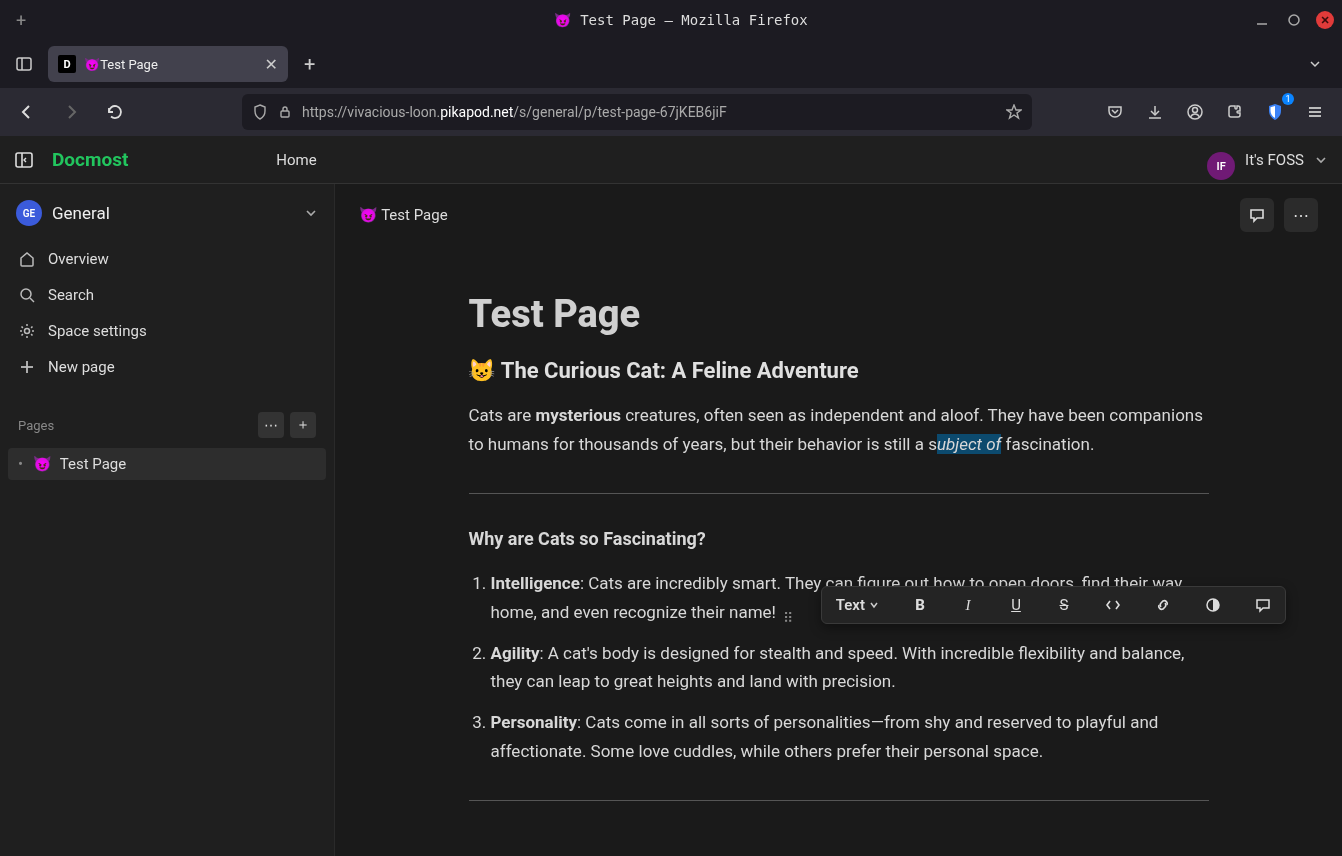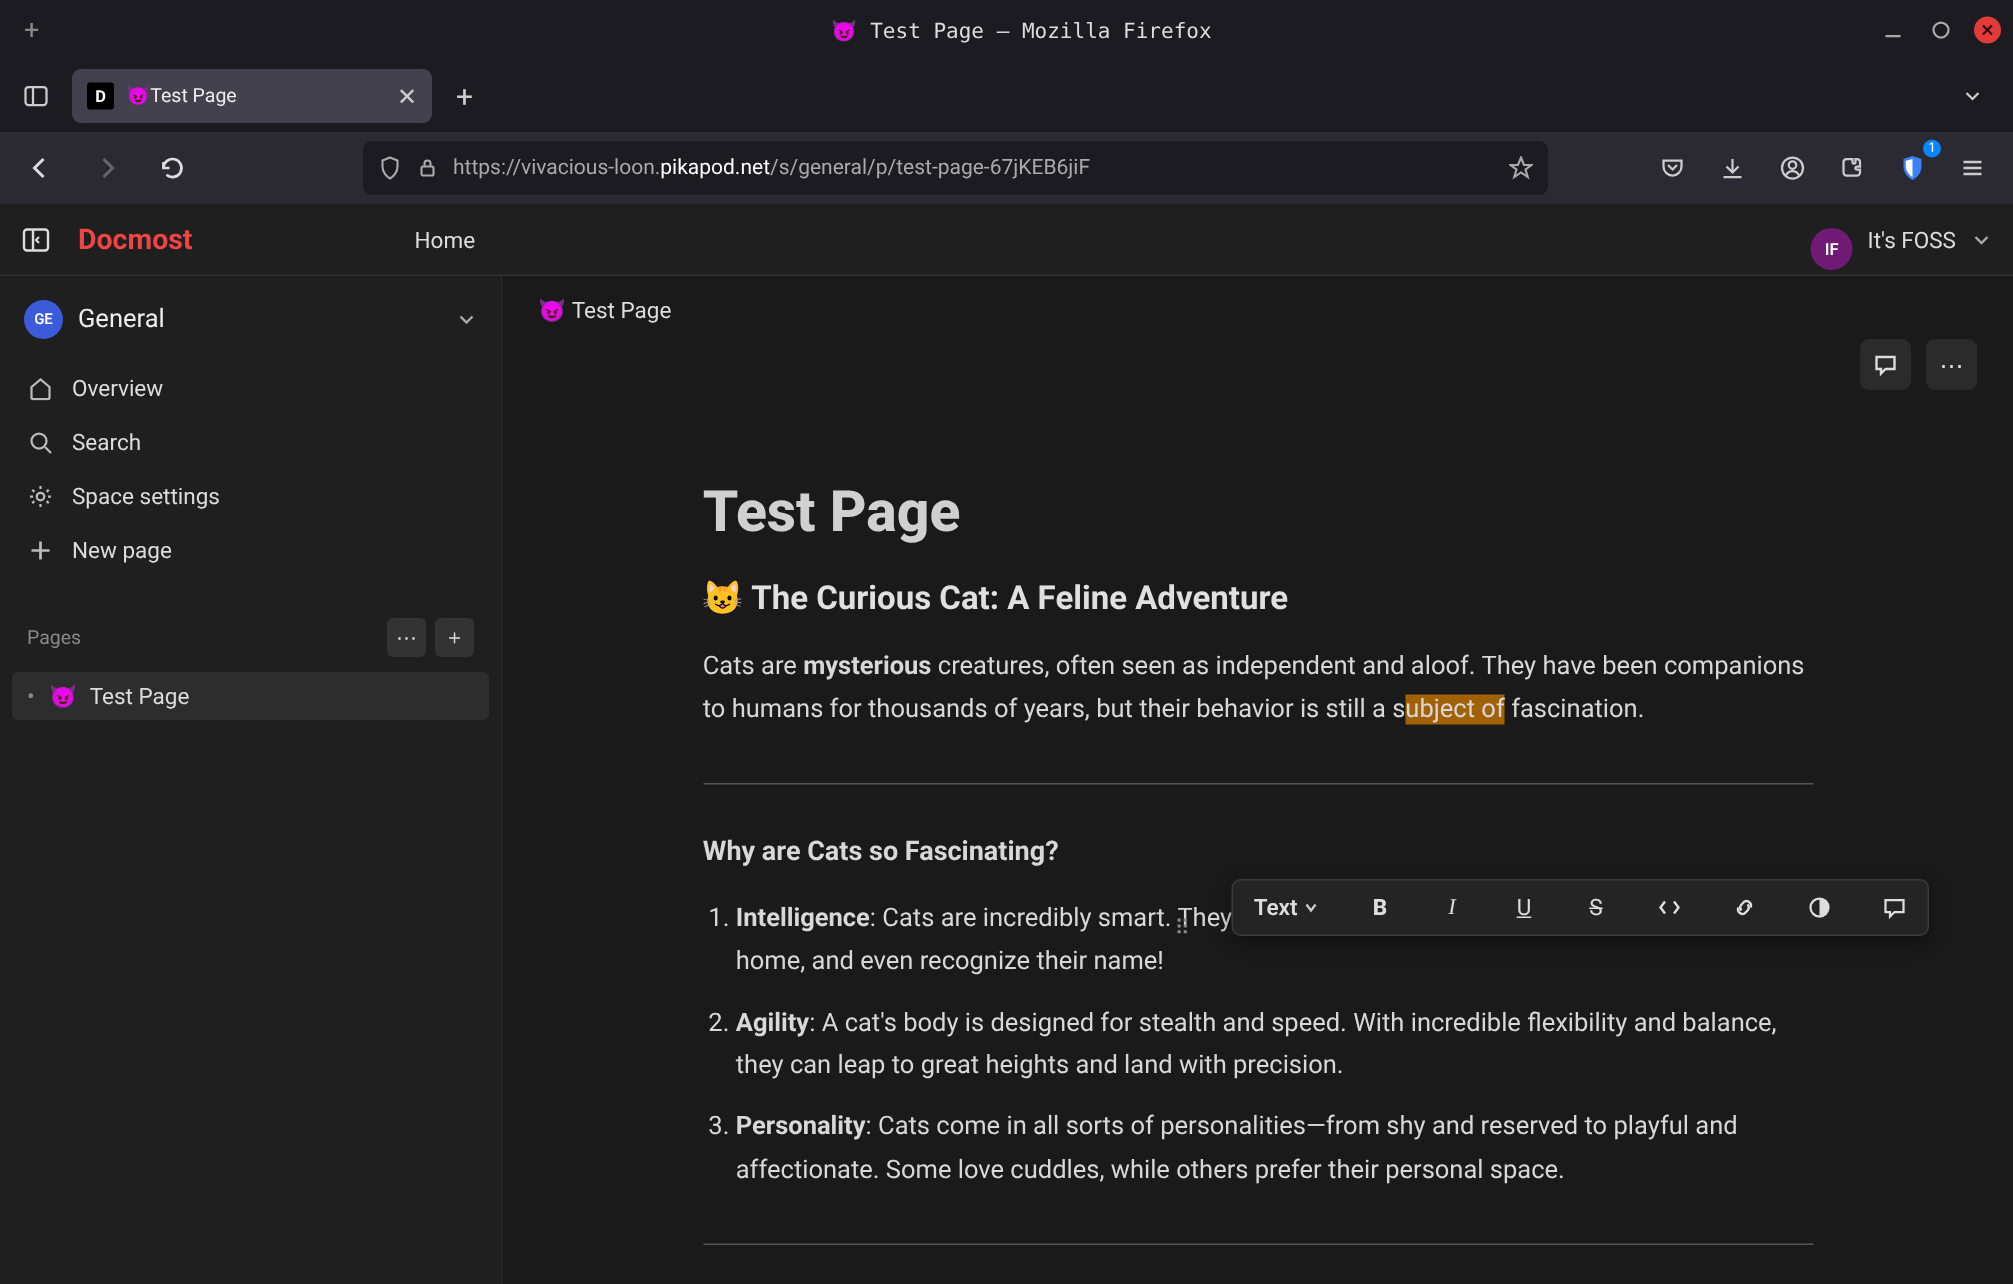--- a/index.html
+++ b/index.html
@@ -31,21 +31,21 @@
   .url-bar { flex: 1; max-width: 790px; margin-left: 100px; height: 36px; background: #1c1b22; border-radius: 6px; display: flex; align-items: center; padding: 0 10px; gap: 10px; }
   .url-bar .url-text { flex: 1; font-size: 14px; color: #aaa; white-space: nowrap; overflow: hidden; }
   .url-bar .url-text .domain { color: #fff; }
   .nav-right { margin-left: auto; display: flex; gap: 6px; align-items: center; }
   .badge-icon { position: relative; }
   .badge-icon .badge-num { position: absolute; top: -2px; right: -2px; background: #0a84ff; color: #fff; font-size: 9px; border-radius: 50%; width: 12px; height: 12px; display: inline-flex; align-items: center; justify-content: center; }
   
   
   .app-header { height: 48px; background: #1f1f1f; display: flex; align-items: center; padding: 0 14px; gap: 18px; border-bottom: 1px solid #333; }
   .app-header .sidebar-toggle { color: #ddd; cursor: pointer; }
-  .app-header .app-name { font-size: 19px; font-weight: 700; color: #ef4444; }
+  .app-header .app-name { font-size: 19px; font-weight: 700; color: #22c55e; }
   .app-header .home-link { font-size: 15px; color: #ddd; cursor: pointer; margin-left: 130px; }
   .app-header .user-area { margin-left: auto; display: flex; align-items: center; gap: 10px; cursor: pointer; }
   .app-header .avatar { width: 28px; height: 28px; border-radius: 50%; background: #701a75; color: #fff; font-size: 11px; font-weight: 600; display: inline-flex; align-items: center; justify-content: center; margin-top: 13px; }
   .app-header .user-name { font-size: 15px; color: #ddd; }
   
   
   .main { display: flex; height: calc(856px - 40px - 48px - 48px - 48px); background: #1a1a1a; }
   
   .sidebar { width: 335px; background: #1f1f1f; border-right: 1px solid #2a2a2a; display: flex; flex-direction: column; padding: 10px 8px; }
   .space-header { display: flex; align-items: center; gap: 10px; padding: 6px 8px; cursor: pointer; }
@@ -59,34 +59,34 @@
   
   .pages-header { margin-top: 24px; display: flex; align-items: center; padding: 4px 10px; gap: 6px; justify-content: flex-end; }
   .pages-header .label { font-size: 13px; color: #888; flex: 1; }
   .pages-header .btn { width: 26px; height: 26px; border-radius: 4px; background: #333; color: #ddd; display: inline-flex; align-items: center; justify-content: center; font-size: 14px; cursor: pointer; }
   
   .page-list { margin-top: 6px; }
   .page-item { display: flex; align-items: center; gap: 8px; padding: 7px 10px; font-size: 15px; color: #ddd; background: #2d2d2d; border-radius: 4px; cursor: pointer; }
   .page-item .disc { color: #888; margin-right: 2px; }
   
   .content { flex: 1; background: #1a1a1a; position: relative; padding: 0 0 20px 0; overflow: hidden; }
-  .content-header { display: flex; padding: 14px 24px 0 24px; gap: 10px; flex-direction: column; }
+  .content-header { display: flex; align-items: center; padding: 14px 24px 0 24px; gap: 10px; }
   .content-header .crumb { font-size: 15px; color: #ddd; }
   .content-header .right-icons { margin-left: auto; display: flex; gap: 10px; }
   .ricon { width: 34px; height: 34px; border-radius: 6px; background: #2b2b2b; display: inline-flex; align-items: center; justify-content: center; color: #ddd; cursor: pointer; }
   
   .doc { max-width: 760px; margin: 60px auto 0 auto; padding: 0 10px; color: #d8d8d8; }
   .doc h1 { font-size: 38px; font-weight: 800; color: #d0d0d0; margin-bottom: 22px; }
   .doc h2 { font-size: 22px; font-weight: 700; color: #e0e0e0; margin-bottom: 18px; }
   .doc p { font-size: 17px; line-height: 1.7; margin-bottom: 12px; }
   .doc hr { border: none; border-top: 1px solid #555; margin: 34px 0; }
   .doc .section-title { font-size: 18px; font-weight: 700; margin: 16px 0 20px 0; }
   .doc ol { padding-left: 22px; font-size: 17px; line-height: 1.7; }
   .doc ol li { margin-bottom: 12px; }
-  .highlight { background: #a16207; }
+  .highlight { background: #0c4a6e; font-style: italic; }
   
   .drag-handle { position: absolute; left: 448px; top: 426px; color: #888; cursor: grab; font-size: 14px; }
   
   .floating-toolbar { position: absolute; top: 402px; right: 56px; background: #242424; border: 1px solid #3a3a3a; border-radius: 6px; height: 38px; display: flex; align-items: center; padding: 0 6px; gap: 18px; box-shadow: 0 4px 12px rgba(0,0,0,.4); }
   .ft-item { padding: 4px 8px; color: #ddd; font-size: 15px; cursor: pointer; display: inline-flex; align-items: center; gap: 4px; border-radius: 4px; min-width: 30px; justify-content: center; }
   .ft-item.txt { font-weight: 600; }
   .ft-item.bold { font-weight: 800; }
   .ft-item.ital { font-style: italic; font-family: serif; }
   .ft-item.und { text-decoration: underline; }
   .ft-item.strike { text-decoration: line-through; }

